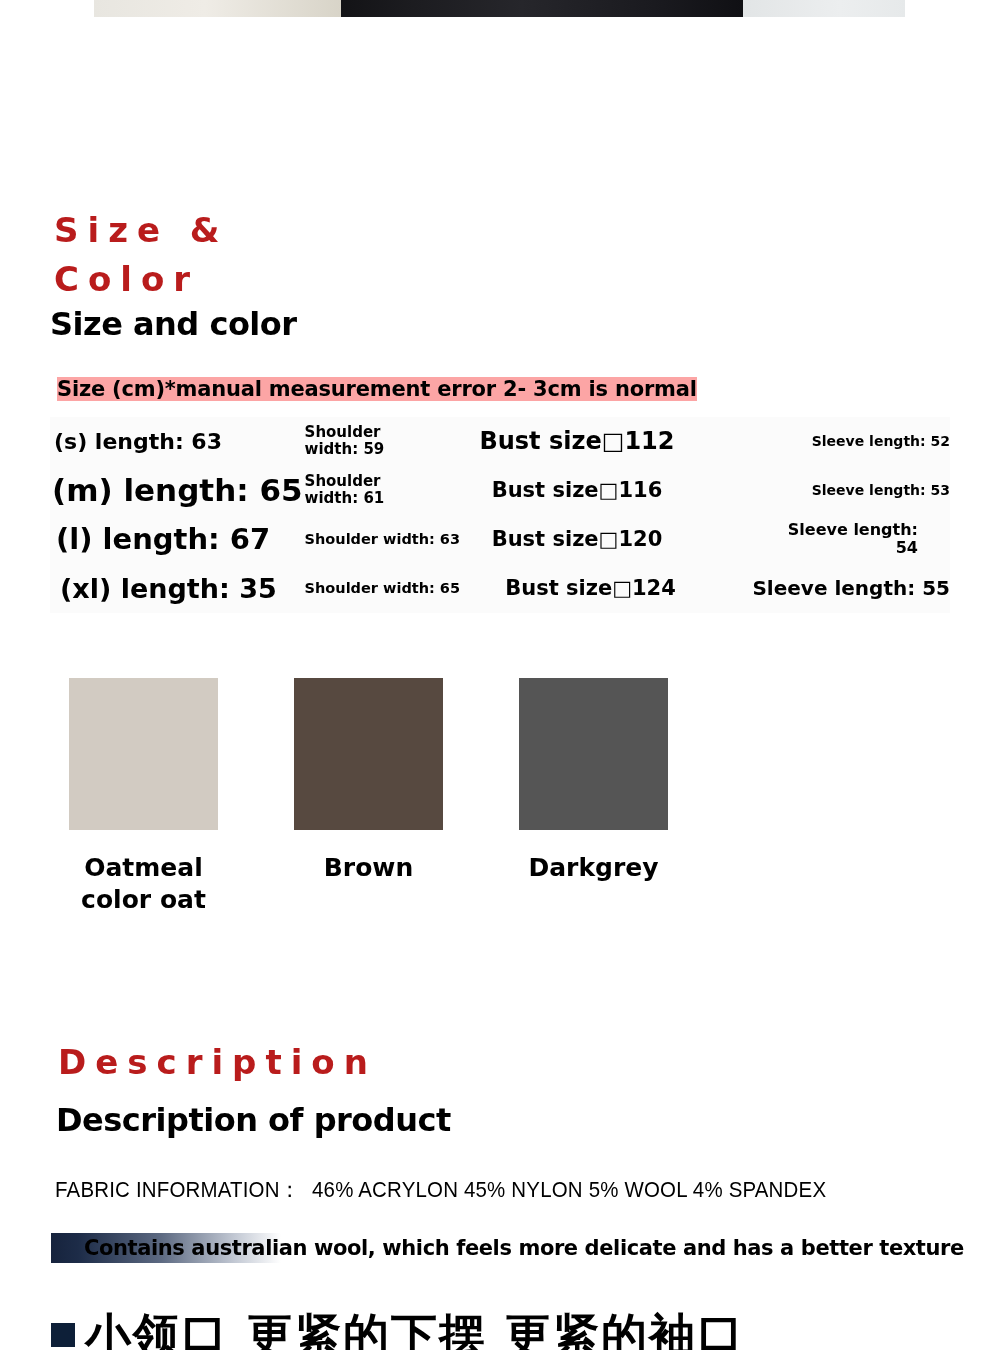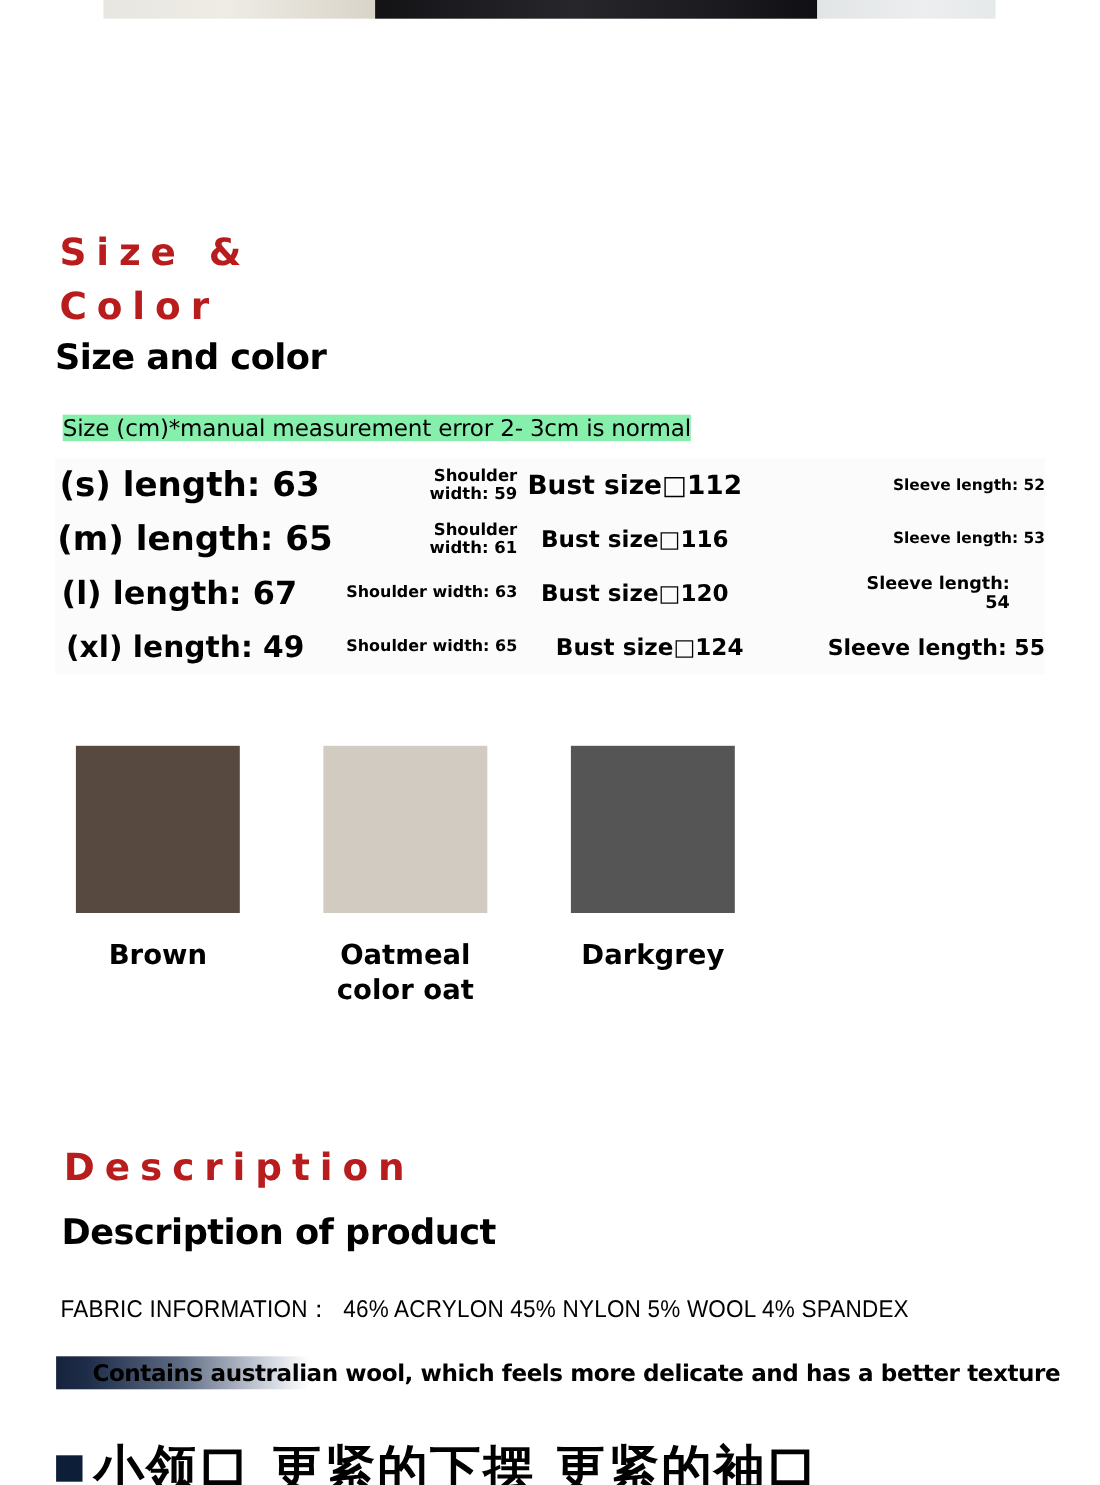--- a/index.html
+++ b/index.html
@@ -54,48 +54,48 @@
 
   
   #size-section { top: 206px; }
   #size-heading { margin-left: 54px; }
   #size-subheading { margin-left: 50px; }
 
   .size-note {
     margin-left: 57px;
     margin-top: 34px;
     font-family: "DejaVu Sans", sans-serif;
-    font-weight: 400;
+    font-weight: 700;
     font-size: 21px;
     letter-spacing: -0.2px;
-    background: #86efac;
+    background: #fca5a5;
     display: inline-block;
   }
 
   .size-table {
     margin-top: 16px;
     margin-left: 50px;
     width: 900px;
     border-collapse: collapse;
   }
   .size-table td {
     padding: 0;
     vertical-align: middle;
     font-family: "DejaVu Sans", sans-serif;
     font-weight: 700;
     color: #000;
     background: #fbfbfb;
   }
   .col-size   { width: 258px; }
-  .col-should { width: 175px; text-align: right; }
+  .col-should { width: 175px; text-align: left; }
   .col-bust   { width: 215px; text-align: center; }
   .col-sleeve { width: 252px; text-align: right; }
 
   
-  .r1 .col-size   { font-size: 31px; padding-left: 4px; }
+  .r1 .col-size   { font-size: 22px; padding-left: 4px; }
   .r1 .col-should { font-size: 15px; line-height: 1.15; }
   .r1 .col-bust   { font-size: 24px; }
   .r1 .col-sleeve { font-size: 14px; }
 
   .r2 .col-size   { font-size: 31px; padding-left: 2px; }
   .r2 .col-should { font-size: 15px; line-height: 1.15; }
   .r2 .col-bust   { font-size: 21px; }
   .r2 .col-sleeve { font-size: 14px; }
 
   .r3 .col-size   { font-size: 29px; padding-left: 6px; }
@@ -229,40 +229,40 @@
         <td class="col-sleeve">Sleeve length: 53</td>
       </tr>
       <tr class="r3">
         <td class="col-size">(l) length: 67</td>
         <td class="col-should">Shoulder width: 63</td>
         <td class="col-bust">Bust size□120</td>
         <td class="col-sleeve" style="white-space:pre-line">Sleeve length:
 54</td>
       </tr>
       <tr class="r4">
-        <td class="col-size">(xl) length: 49</td>
+        <td class="col-size">(xl) length: 35</td>
         <td class="col-should">Shoulder width: 65</td>
         <td class="col-bust">Bust size□124</td>
         <td class="col-sleeve">Sleeve length: 55</td>
       </tr>
     </tbody>
   </table>
 </div>
 
 <div id="swatch-row">
-  <div class="swatch-cell">
-    <div class="swatch-chip" style="background:#574940"></div>
-    <div class="swatch-label">Brown</div>
-  </div>
   <div class="swatch-cell">
     <div class="swatch-chip" style="background:#d2cbc2"></div>
     <div class="swatch-label">Oatmeal
 color oat</div>
   </div>
   <div class="swatch-cell">
+    <div class="swatch-chip" style="background:#574940"></div>
+    <div class="swatch-label">Brown</div>
+  </div>
+  <div class="swatch-cell">
     <div class="swatch-chip" style="background:#555555"></div>
     <div class="swatch-label">Darkgrey</div>
   </div>
 </div>
 
 <div class="section" id="desc-section">
 
   <div class="heading-wide" id="desc-heading">Description</div>
 
   <div class="heading-sub" id="desc-subheading">Description of product</div>

